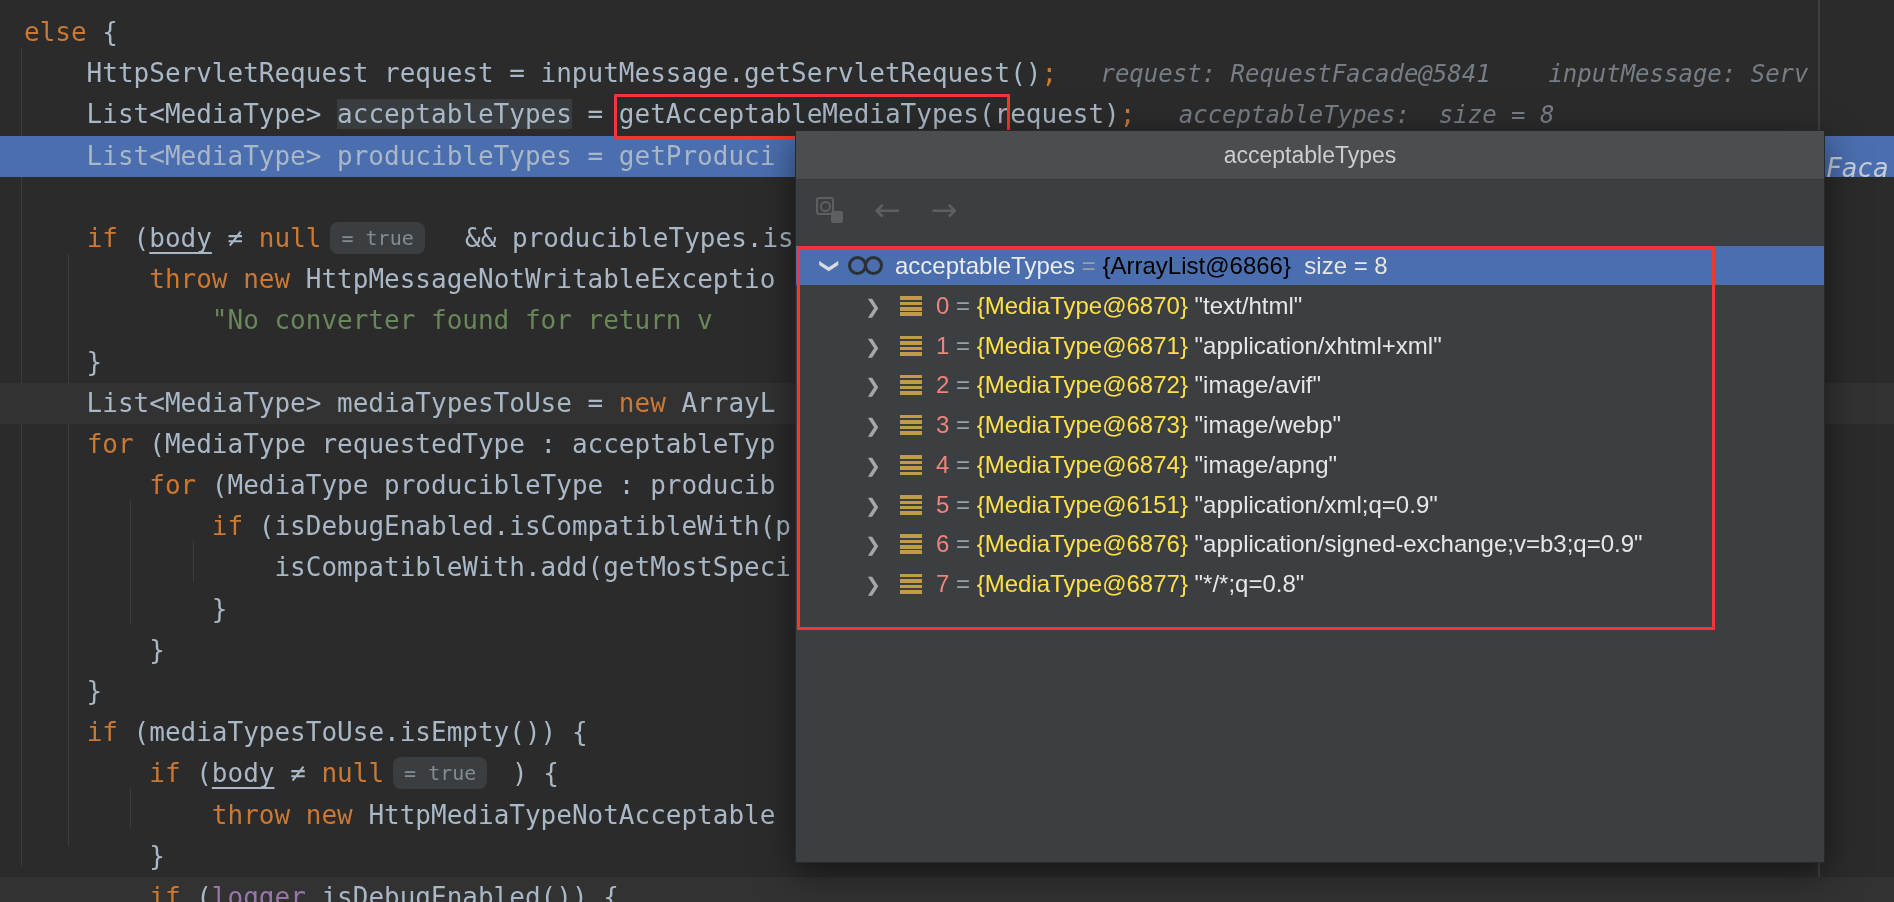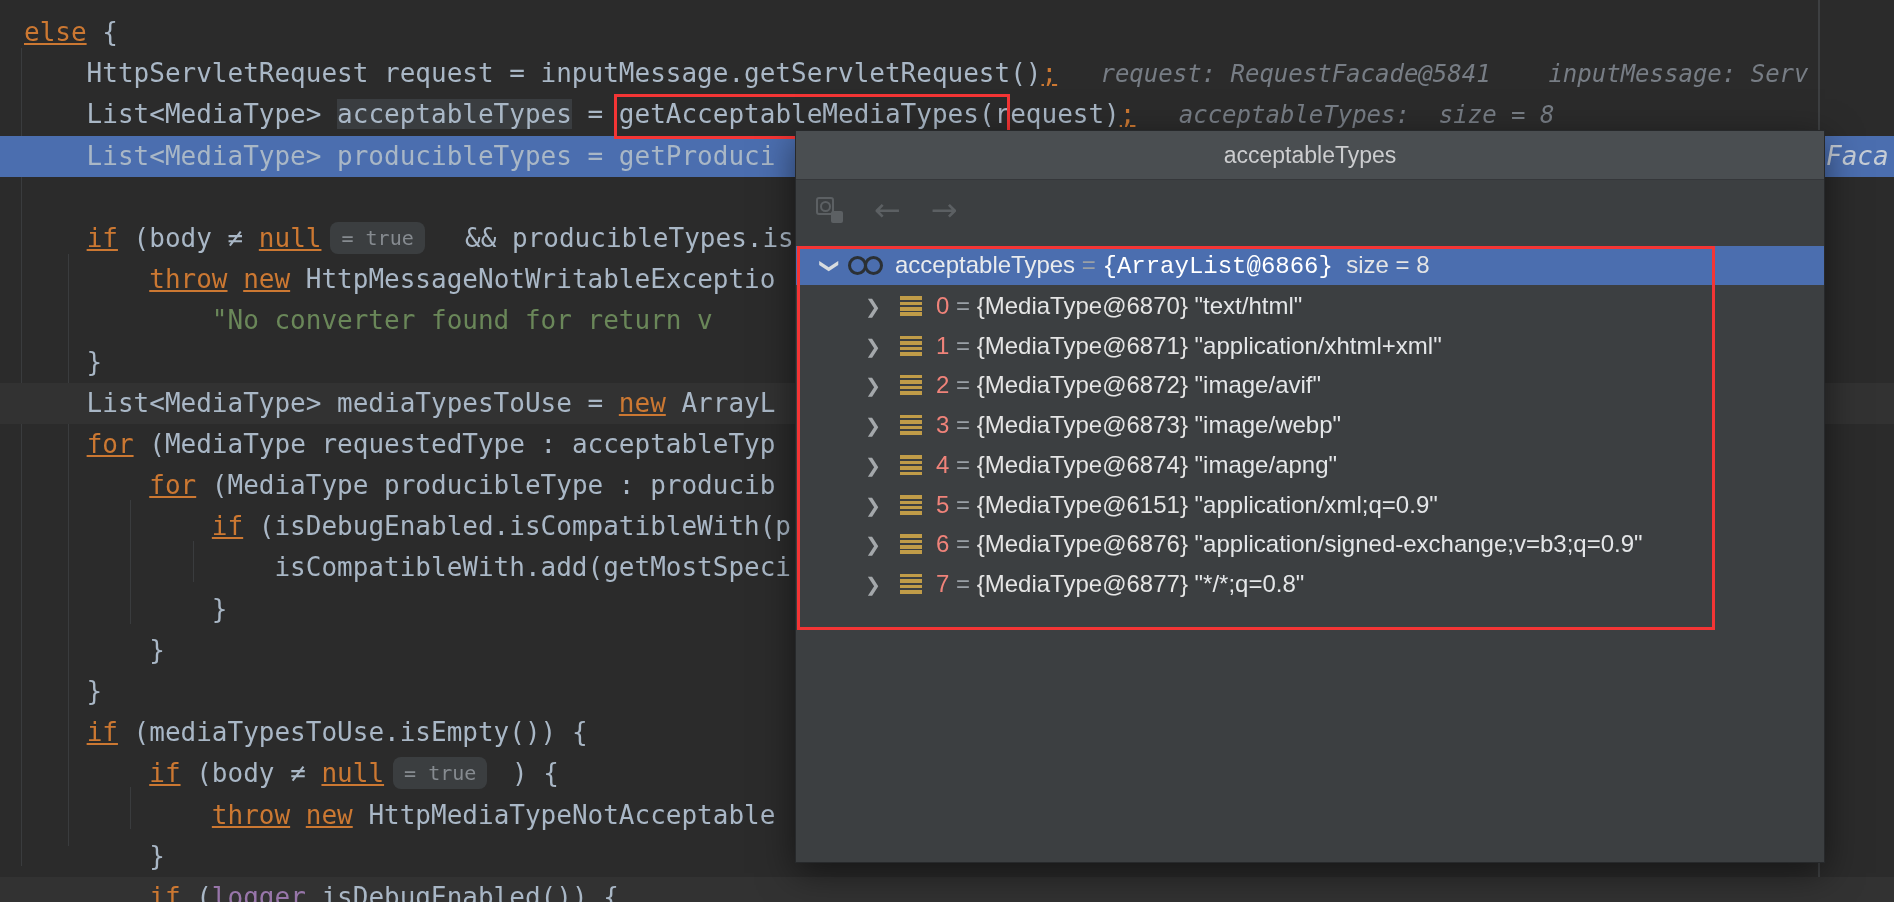--- a/index.html
+++ b/index.html
@@ -8,25 +8,25 @@
   
   #editor{position:absolute;inset:0;}
   .band{position:absolute;left:0;right:0;height:41px;z-index:0;}
   .band.exec{background:#4B6EAF;}
   .band.caret{background:#323232;}
   .guide{position:absolute;width:1px;background:#3A3C3E;z-index:0;}
   .mguide{position:absolute;width:2px;background:#3E4042;z-index:0;}
   .code-line{position:absolute;left:24px;right:0;height:41px;line-height:41px;
              font-family:"DejaVu Sans Mono","Liberation Mono",monospace;font-size:26px;
              white-space:pre;z-index:3;color:#A9B7C6;}
-  .t-k{color:#CC7832;text-decoration:underline;}
+  .t-k{color:#CC7832;}
   .t-d{color:#A9B7C6;}
   .t-s{color:#6A8759;}
   .t-f{color:#9876AA;}
-  .t-u{color:#A9B7C6;text-underline-offset:5px;}
+  .t-u{color:#A9B7C6;text-decoration:underline;text-underline-offset:5px;}
   .t-h{color:#777D85;font-style:italic;font-size:24px;}
   .t-hl{color:#A9B7C6;background:#3A3D40;}
   .t-b{display:inline-block;font-size:20px;line-height:1;color:#868B90;background:#3B3E40;
        border-radius:8px;padding:6px 11px;margin:0 9px;vertical-align:2px;}
   #exec-fragment{position:absolute;left:1826px;height:41px;line-height:41px;z-index:3;
        font-family:"DejaVu Sans Mono","Liberation Mono",monospace;font-size:26px;
        font-style:italic;color:#C6CDD6;}
   
   .redbox{position:absolute;border:3px solid #F43535;}
   #redbox-code{left:614px;top:94px;width:390px;height:39px;z-index:4;}
@@ -51,22 +51,22 @@
         font-family:"DejaVu Sans",sans-serif;text-align:center;}
   .chev.open{transform:rotate(90deg);color:#D8DCDF;}
   .glasses{display:inline-flex;margin:0 12px 0 6px;}
   .glasses i{display:inline-block;width:13px;height:13px;border:3px solid #2B3034;border-radius:50%;}
   .glasses i+i{margin-left:-3px;}
   .elem-icon{display:inline-block;width:22px;height:20px;margin:0 14px 0 16px;
         background:repeating-linear-gradient(180deg,#C09C48 0 3.5px,rgba(0,0,0,0) 3.5px 5.5px);}
   .row-text{font-size:24px;color:#E4E6E8;}
   .n-root{color:#E9EBED;}
   .n-eq{color:#9AA0A6;}
-  .n-ref{color:#e5e5e5;margin-top:28px;}
-  .n-refroot{color:#ffffff;font-family:Liberation Mono, monospace;}
+  .n-ref{color:#fde047;margin-top:28px;}
+  .n-refroot{color:#000000;}
   .n-idx{color:#F0837A;}
   .n-val{color:#E4E6E8;}
   .n-size{color:#e5e5e5;}
 </style>
 </head>
 <body>
 
 <div id="editor">
 
   <div class="guide" style="left:21px;top:48px;height:818px;"></div>
@@ -96,21 +96,21 @@
       <div class="code-line" style="top: 589px;"><span class="t-d">            }</span></div>
       <div class="code-line" style="top: 630px;"><span class="t-d">        }</span></div>
       <div class="code-line" style="top: 671px;"><span class="t-d">    }</span></div>
       <div class="code-line" style="top: 712px;"><span class="t-d">    </span><span class="t-k">if</span><span class="t-d"> (mediaTypesToUse.isEmpty()) {</span></div>
       <div class="code-line" style="top: 753px;"><span class="t-d">        </span><span class="t-k">if</span><span class="t-d"> (</span><span class="t-u">body</span><span class="t-d"> ≠ </span><span class="t-k">null</span><span class="t-b">= true</span><span class="t-d"> ) {</span></div>
       <div class="code-line" style="top: 795px;"><span class="t-d">            </span><span class="t-k">throw</span><span class="t-d"> </span><span class="t-k">new</span><span class="t-d"> HttpMediaTypeNotAcceptable</span></div>
       <div class="code-line" style="top: 836px;"><span class="t-d">        }</span></div>
       <div class="band caret" style="top: 877px;"></div>
       <div class="code-line" style="top: 877px;"><span class="t-d">        </span><span class="t-k">if</span><span class="t-d"> (</span><span class="t-f">logger</span><span class="t-d">.isDebugEnabled()) {</span></div>
     </div>
-  <span id="exec-fragment" style="top: 136px; font-style: italic;">Faca</span>
+  <span id="exec-fragment" style="top: 148px; font-style: italic;">Faca</span>
 </div>
 
 <div id="redbox-code" class="redbox"></div>
 
 <div id="popup">
   <div id="popup-title">acceptableTypes</div>
   <div id="popup-toolbar">
     <span id="tb-icon1">
       <span class="sq"></span>
       <span class="circ"></span>

